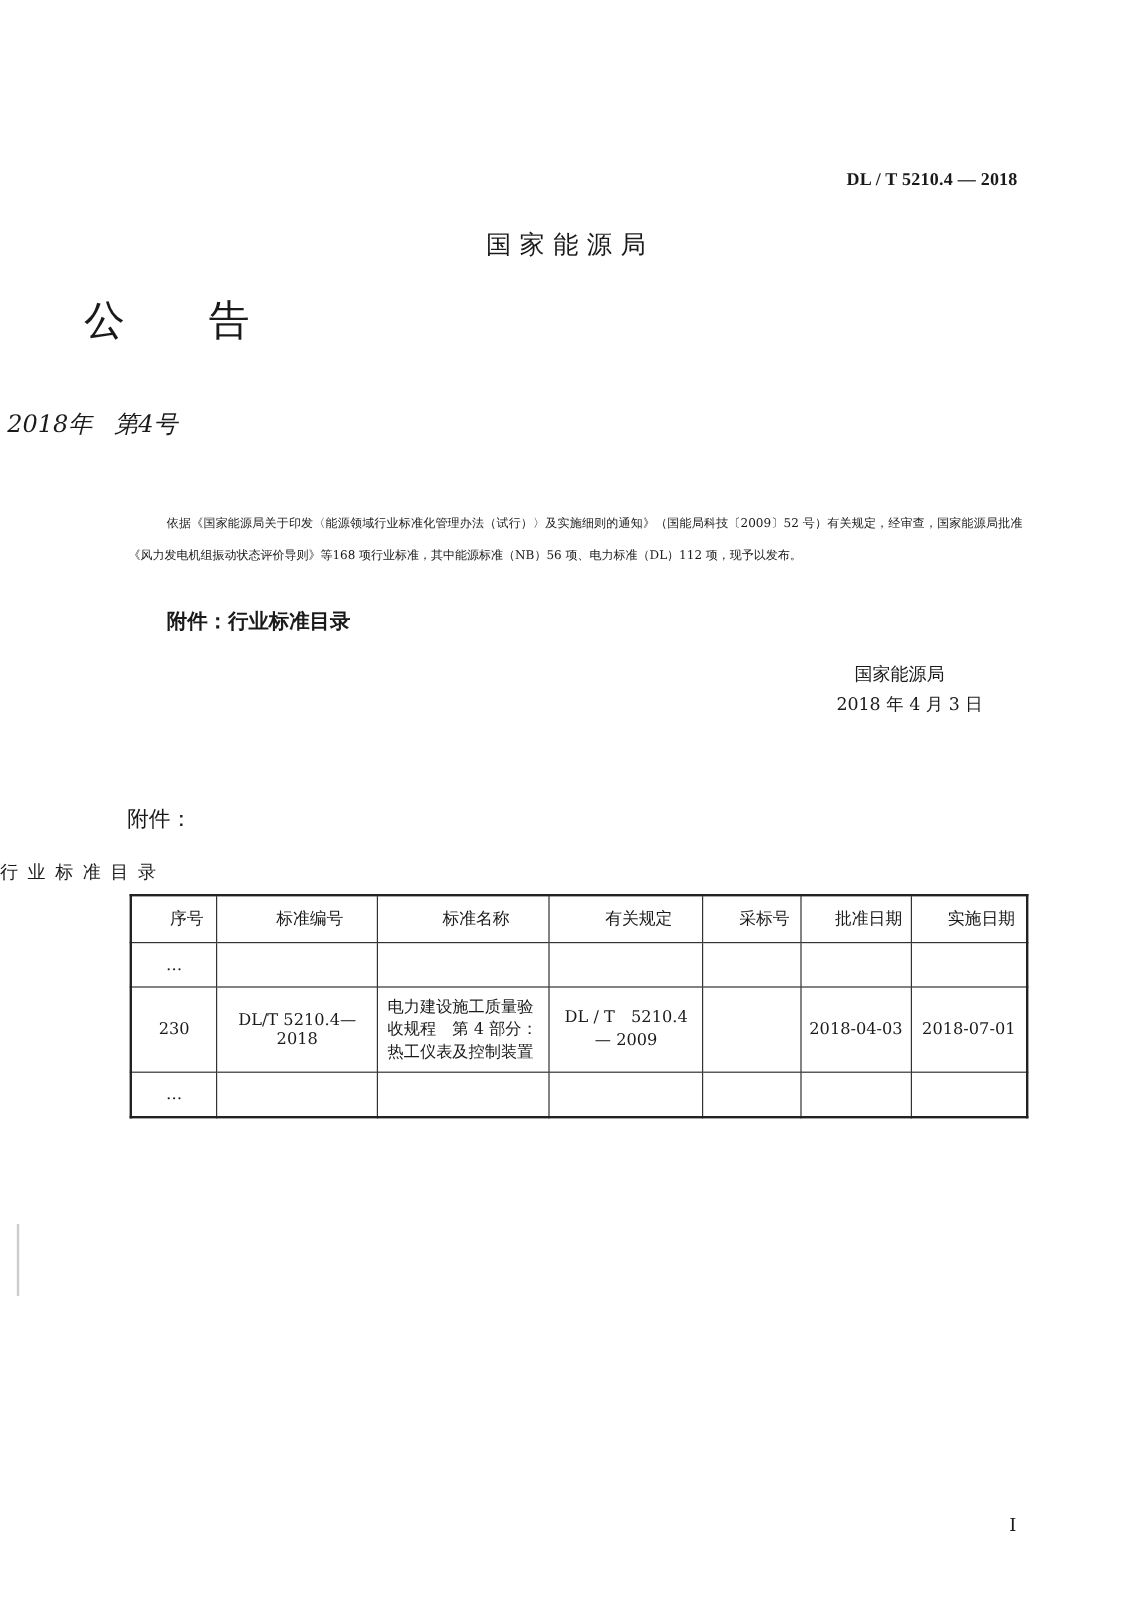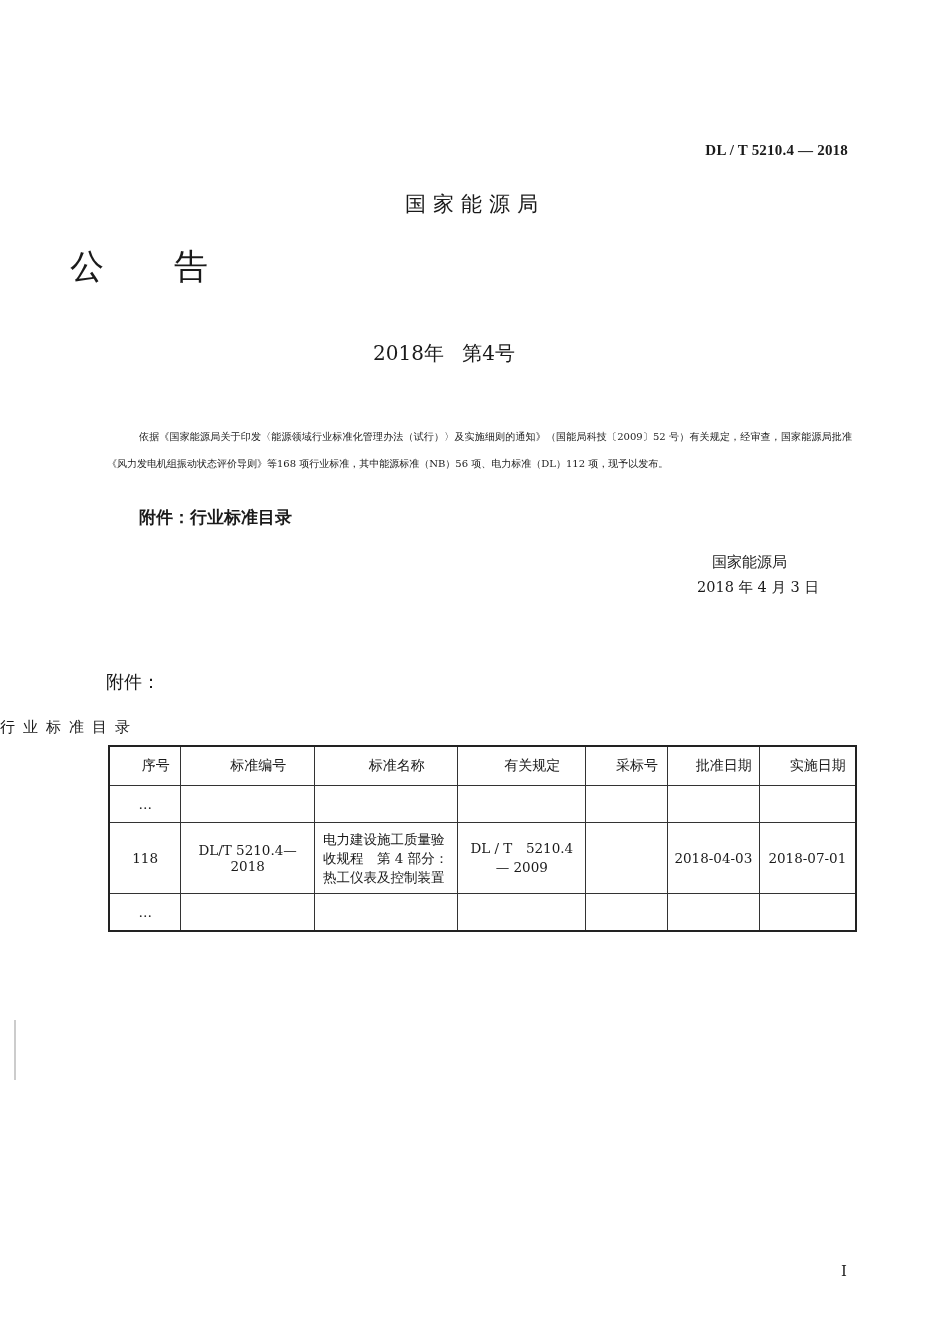--- a/index.html
+++ b/index.html
@@ -4,21 +4,21 @@
 <style>
   html, body { margin: 0; padding: 0; }
   body {
     width: 950px; height: 1344px; background: #ffffff; position: relative;
     font-family: "DejaVu Serif", "Liberation Serif", serif; color: #1a1a1a; overflow: hidden;
   }
   .abs { position: absolute; }
   .std-code { top: 142px; right: 102px; font-family: "Liberation Serif", serif; font-weight: bold; font-size: 15px; letter-spacing: 0.2px; }
   .agency { top: 190px; left: 0; width: 950px; text-align: center; font-family: "DejaVu Sans", sans-serif; font-size: 21px; letter-spacing: 7px; }
   .notice-title { top: 244px; left: 0; width: 768px; text-align: left; font-family: "DejaVu Sans", sans-serif; font-size: 34px; letter-spacing: 70px; padding-left: 70px; box-sizing: border-box; }
-  .notice-no { top: 340px; left: 0; width: 888px; text-align: center; font-size: 20px; }
+  .notice-no { top: 340px; left: 0; width: 888px; font-size: 20px; font-style: italic; }
   .notice-no span { margin: 0 6px; }
   .body-text { top: 399px; left: 107px; width: 745px; font-size: 10px; line-height: 27px; text-indent: 32px; text-align: justify; margin-top: 24px; }
   .attachment-ref { top: 506px; left: 139px; font-size: 17px; font-weight: bold; }
   .sign-org { top: 553px; left: 712px; font-family: "DejaVu Sans", sans-serif; font-size: 15px; }
   .sign-date { top: 578px; left: 697px; font-size: 14.5px; }
   .attachment-label { top: 670px; left: 106px; font-size: 18px; }
   .table-title { top: 718px; left: 0; width: 950px; font-family: "DejaVu Sans", sans-serif; font-size: 15px; letter-spacing: 8px; }
   table.catalog {
     position: absolute; top: 745px; left: 108px; width: 749px;
     border-collapse: collapse; border: 2px solid #222; font-size: 13.5px;
@@ -77,21 +77,21 @@
     <tr class="ellipsis">
       <td>…</td>
       <td></td>
       <td></td>
       <td></td>
       <td></td>
       <td></td>
       <td></td>
     </tr>
     <tr class="main">
-      <td>118</td>
+      <td>230</td>
       <td>DL/T 5210.4—2018</td>
       <td class="name-cell">电力建设施工质量验收规程　第 4 部分：热工仪表及控制装置</td>
       <td class="replace-cell">DL / T　5210.4 — 2009</td>
       <td></td>
       <td>2018-04-03</td>
       <td>2018-07-01</td>
     </tr>
     <tr class="ellipsis">
       <td>…</td>
       <td></td>

